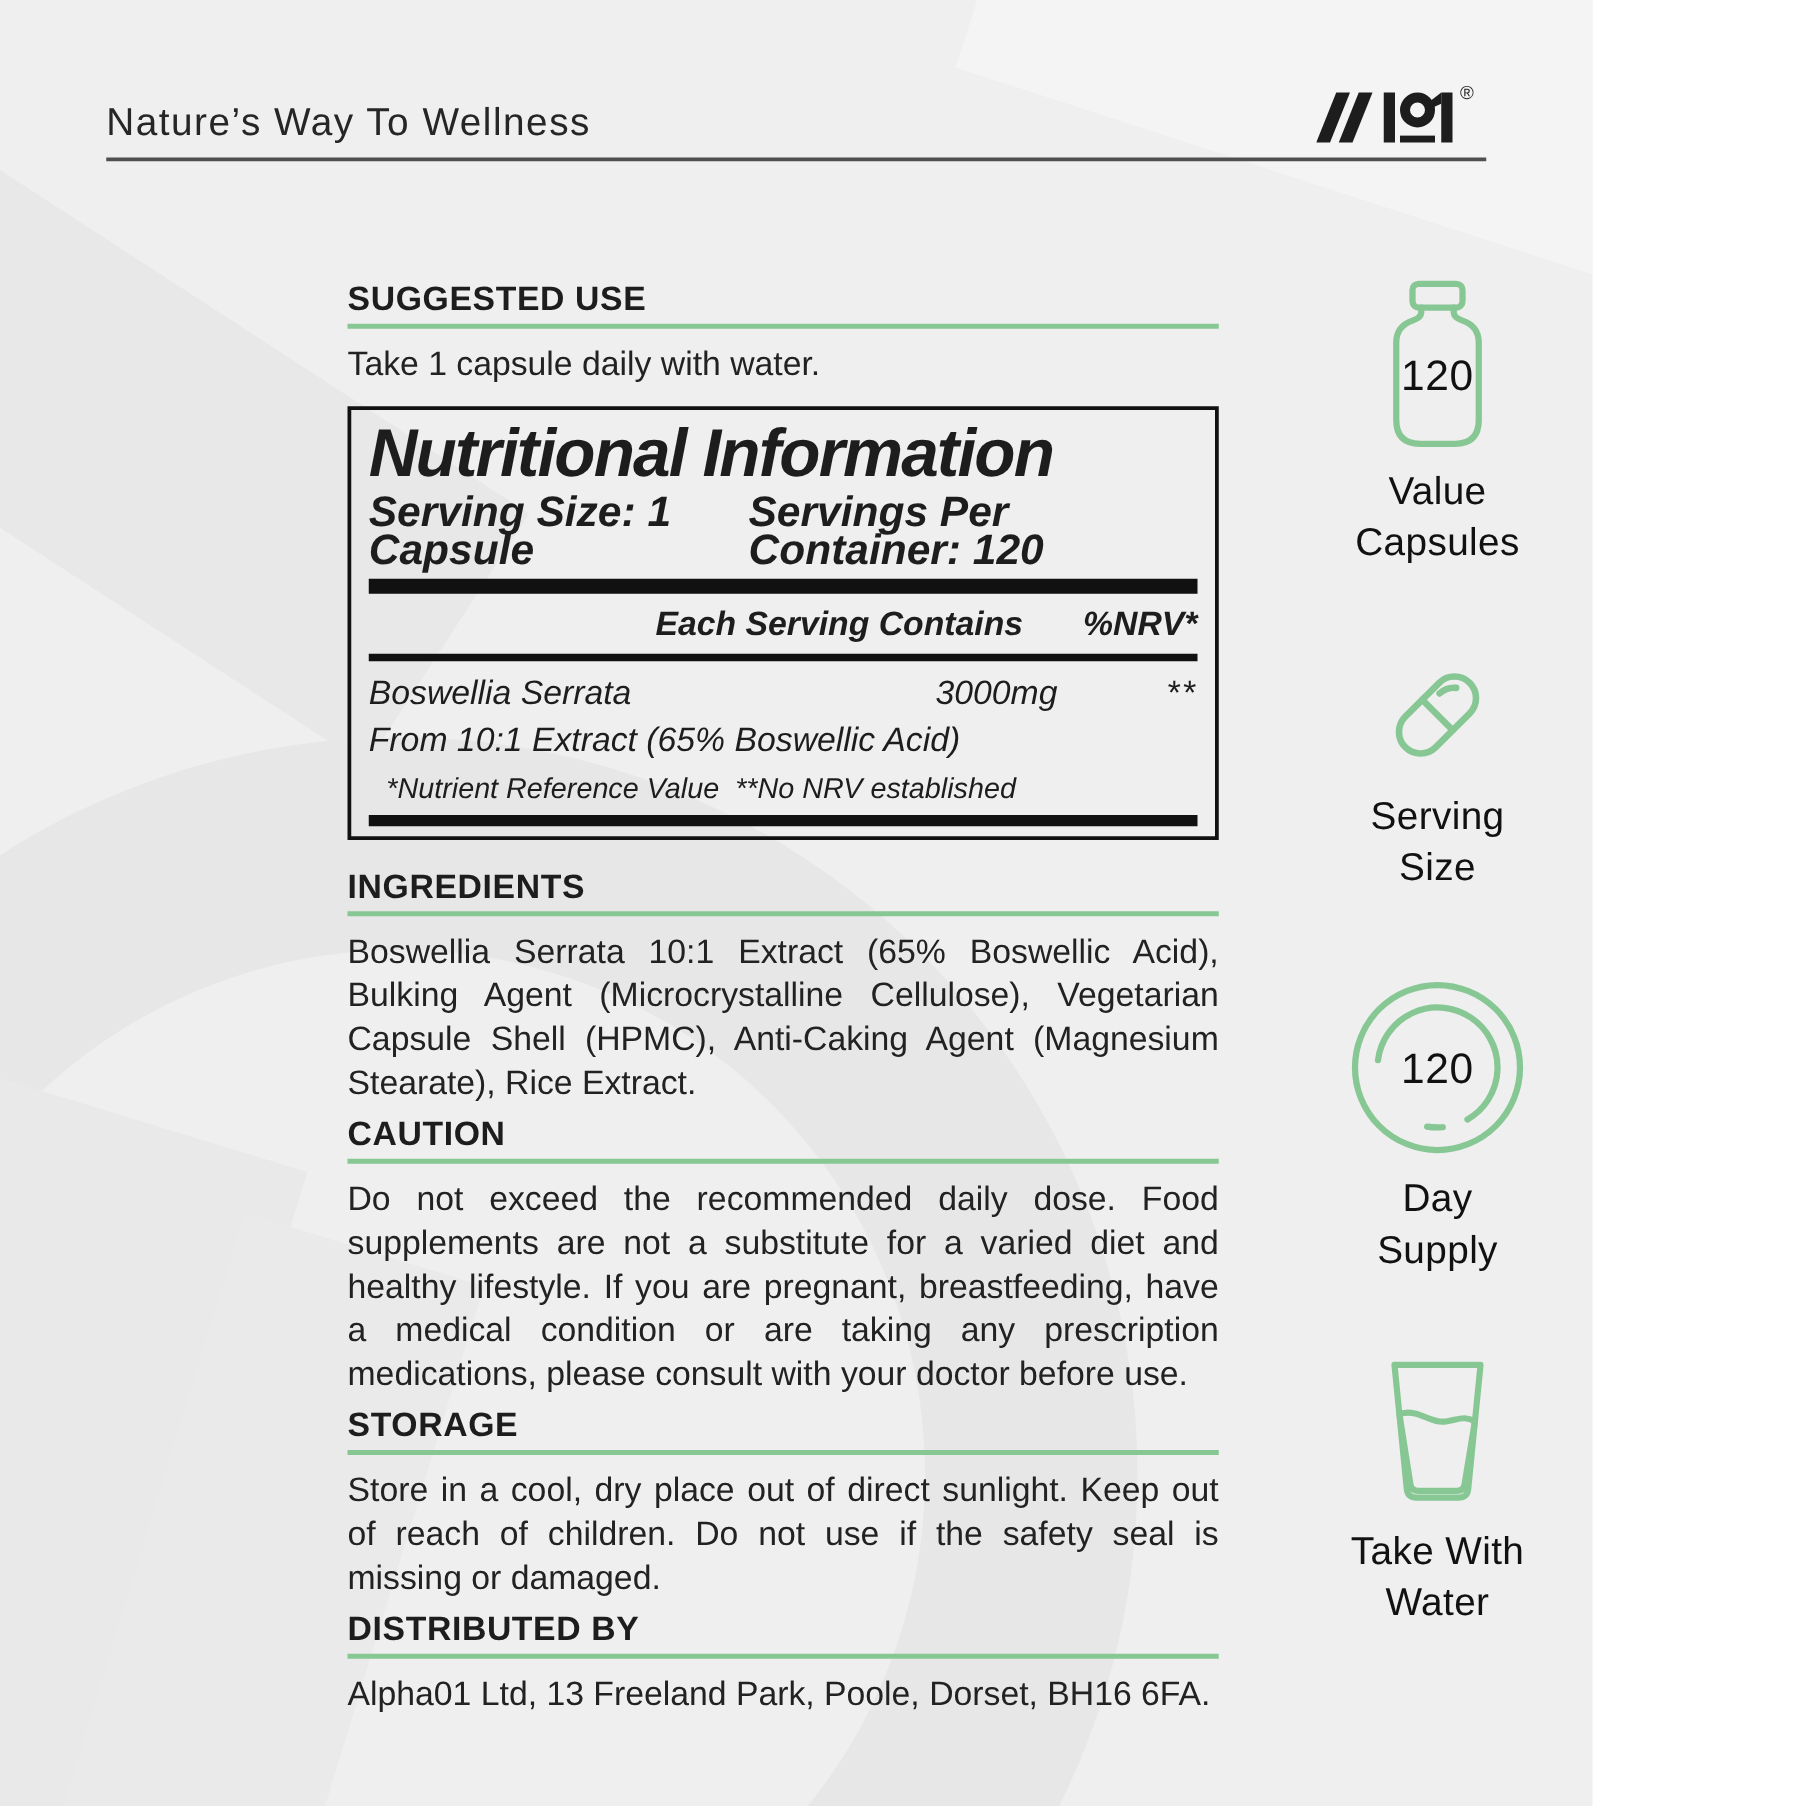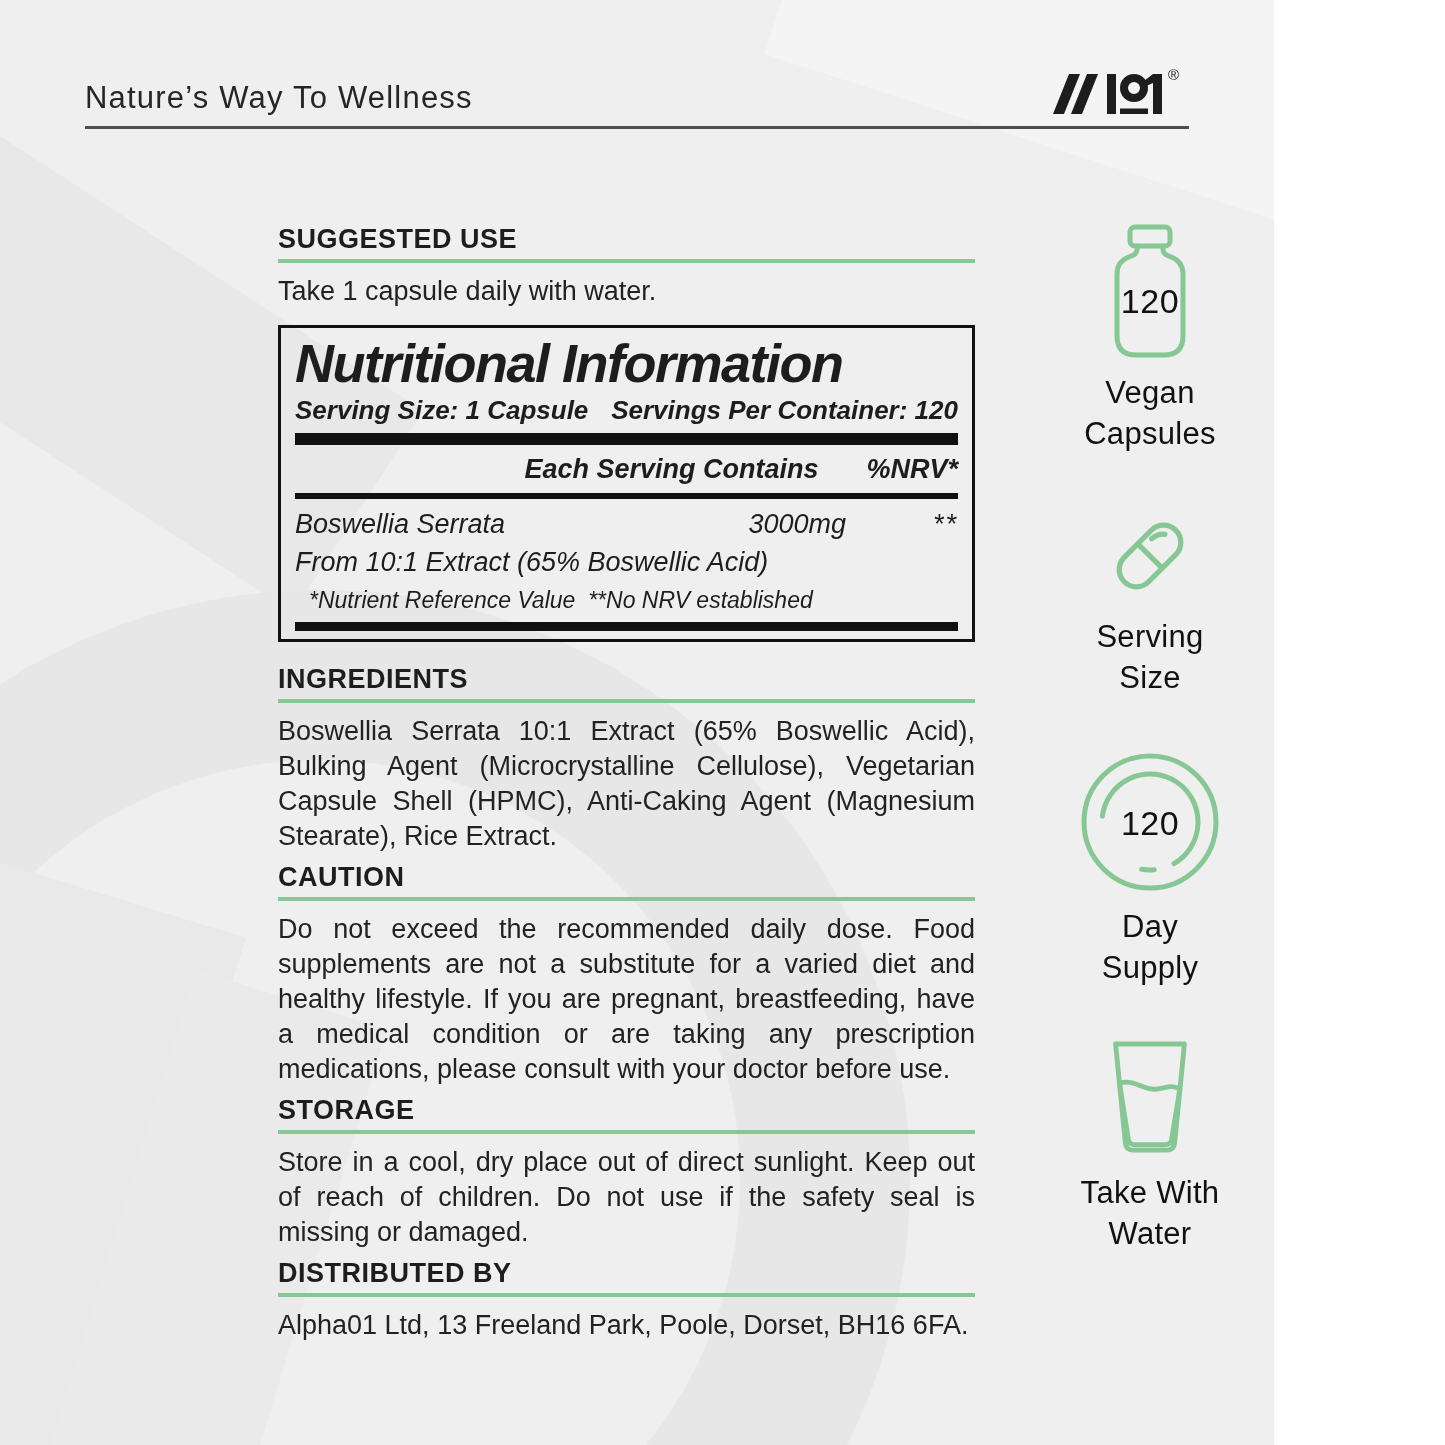--- a/index.html
+++ b/index.html
@@ -34,40 +34,40 @@
 
   
   .leftcol { position:absolute; left:278px; top:224px; width:697px; z-index:2; }
   .sec-head { font-size:27px; line-height:30px; font-weight:700; letter-spacing:.5px; }
   .greenrule { height:4px; background:#86c794; margin-top:5px; }
   .sec-body { font-size:27px; line-height:35px; margin-top:11px; color:#222; }
   .justify { text-align:justify; }
 
   .nutri-box { margin-top:16px; border:3px solid #111; padding:6px 14px 8px;font-style:italic; }
   .n-title { font-size:54px; line-height:58px; font-weight:700; letter-spacing:-1.5px; }
-  .n-serving-row { display:flex; justify-content:space-between; font-weight:700; font-size:26px; line-height:30px; margin-top:3px; }
+  .n-serving-row { display:flex; justify-content:space-between; font-weight:700; font-size:34px; line-height:30px; margin-top:3px; }
   .bar { background:#111; }
   .bar-a { height:12px; margin-top:8px; }
   .n-header-row { display:flex; justify-content:flex-end; gap:48px; font-weight:700; font-size:27px; line-height:30px; padding:9px 0 9px; }
   .bar-b { height:6px; }
   .n-row { display:flex; align-items:baseline; font-size:27px; line-height:30px; margin-top:10px; }
   .n-name { flex:1; }
   .n-amt { width:150px; text-align:right; }
   .n-nrv { width:112px; text-align:right; letter-spacing:2px; }
   .n-detail { font-size:27px; line-height:30px; margin-top:8px; }
   .n-footnote { font-size:23px; line-height:26px; margin:10px 0 0 14px; white-space:pre-wrap; }
   .bar-c { height:9px; margin-top:9px; }
 
   .mt-ingredients { margin-top:22px; }
   .mt-tight { margin-top:8px; }
 
   
   .rightcol {
     position:absolute; left:1040px; top:224px; width:220px; z-index:2;
-    display:flex; flex-direction:column; align-items:center;
+    display:flex; flex-direction:column; align-items:center;gap:16px;
   }
   .info-item { display:flex; flex-direction:column; align-items:center; }
   .icon-wrap { position:relative; }
   .icon-num {
     position:absolute; left:0; right:0; text-align:center;
     font-size:34px; color:#111; letter-spacing:.5px;
   }
   .bottle-num { top:58px; }
   .circle-num { top:52px; }
   .info-label {
@@ -164,21 +164,21 @@
   <div class="rightcol">
 
     <div class="info-item">
       <div class="icon-wrap">
         <svg class="green-icon" width="72" height="134" viewBox="0 0 72 134" fill="none" stroke="#86c794" stroke-width="5" stroke-linecap="round" stroke-linejoin="round" xmlns="http://www.w3.org/2000/svg">
           <rect x="16" y="3" width="40" height="19" rx="5"></rect>
           <path d="M23,22 L23,26 Q23,30 16,32.5 Q3,37 3,50 L3,112 Q3,131 22,131 L50,131 Q69,131 69,112 L69,50 Q69,37 56,32.5 Q49,30 49,26 L49,22"></path>
         </svg>
         <div class="icon-num bottle-num">120</div>
       </div>
-      <div class="info-label">Vegan
+      <div class="info-label">Value
 Capsules</div>
     </div>
 
     <div class="info-item gap-b">
       <div class="icon-wrap">
         <svg class="green-icon" width="92" height="92" viewBox="0 0 96 96" fill="none" stroke="#86c794" stroke-width="5.5" stroke-linecap="round" stroke-linejoin="round" xmlns="http://www.w3.org/2000/svg">
           <g transform="rotate(-45 48 48)">
             <rect x="10" y="30" width="76" height="36" rx="18"></rect>
             <line x1="48" y1="30" x2="48" y2="66"></line>
             <path d="M62,36.5 Q70,37 75,43"></path>

